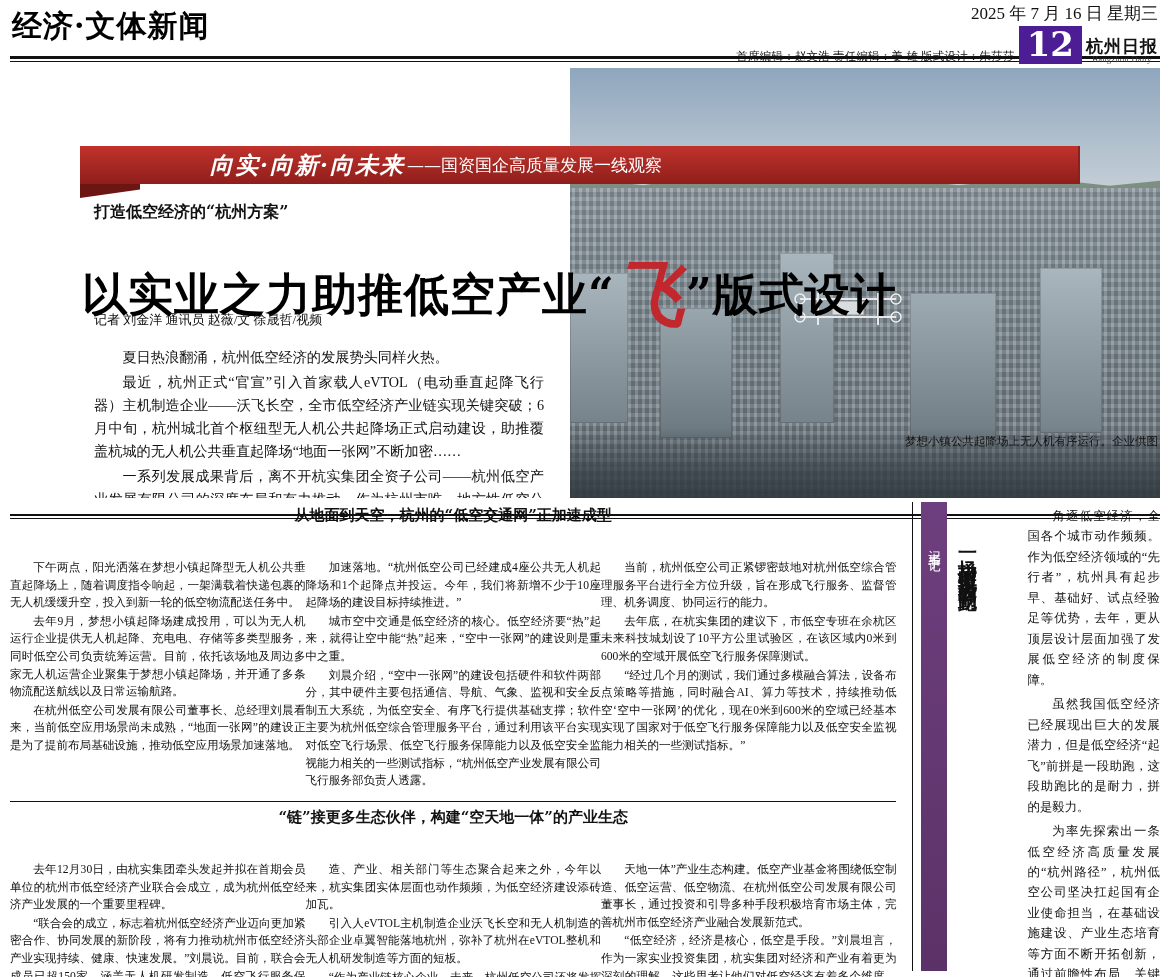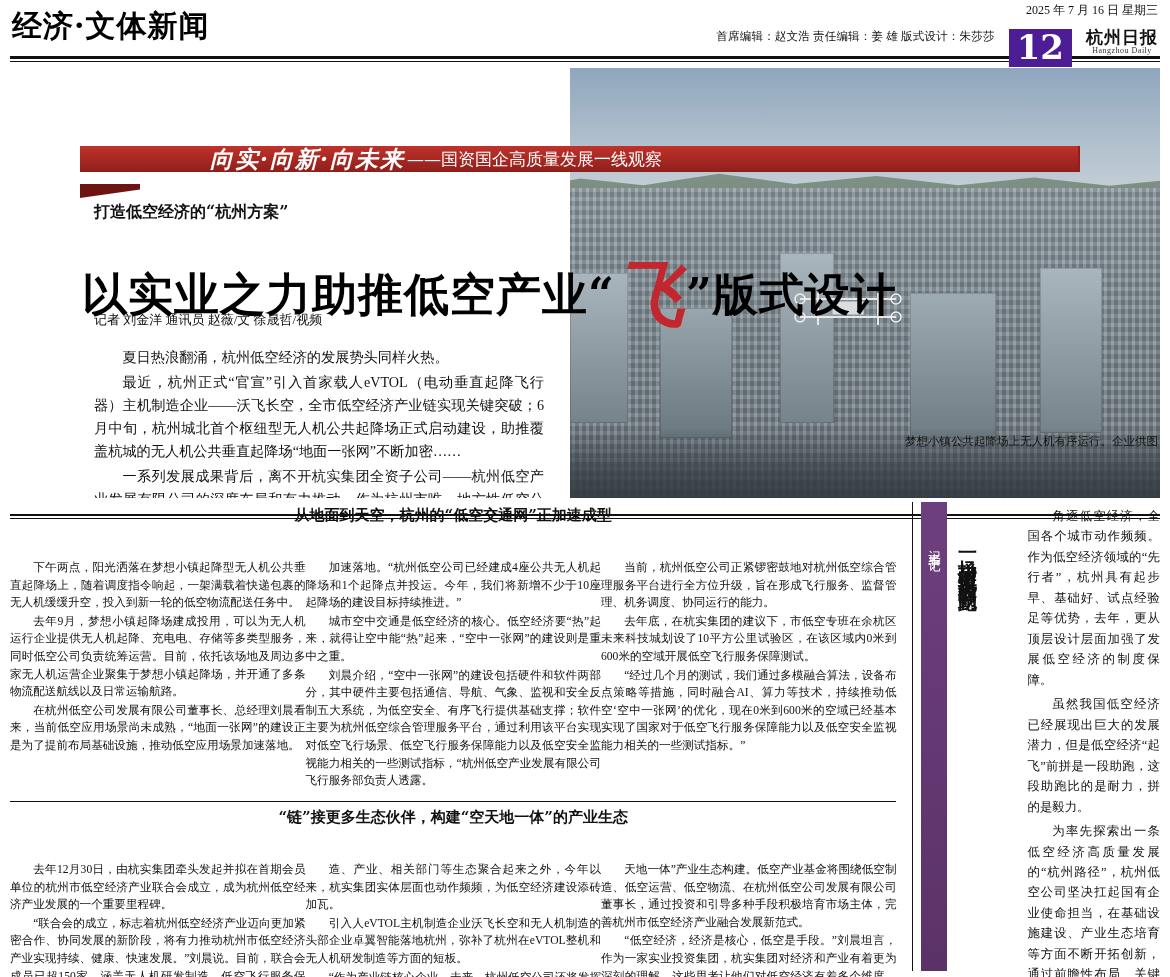--- a/index.html
+++ b/index.html
@@ -30,28 +30,27 @@
     color:#000;
   }
   .mast-right {
     text-align:right;
     display:flex;
     flex-direction:column;
     align-items:flex-end;
     padding-top:2px;
   }
   .mast-date {
-    font-size:12px;
-    color:#111;
-    margin-bottom:10px;
+    font-size:17px;
+    color:#111;
+    margin-bottom:1px;
   }
   .mast-credit-row {
     display:flex;
-    align-items:flex-start;
-    gap:10px;
+    align-items:flex-end;
   }
   .mast-credits {
     font-size:11.5px;
     color:#111;
     letter-spacing:0.2px;
   }
   .page-num {
     font-family:"DejaVu Serif", serif;
     font-weight:bold;
     font-size:34px;
@@ -140,21 +139,21 @@
   .hero-photo .drone {
     position:absolute; left:258px; top:215px; width:120px; height:52px;
   }
   .hero-white {
     position:absolute; left:0; top:0; width:560px; height:430px;
     background:#fff;
   }
 
   
   .ribbon {
-    position:absolute; left:70px; top:78px; width:1000px; height:26px;
+    position:absolute; left:70px; top:78px; width:1000px; height:38px;
     background:linear-gradient(180deg,#c0322b,#8f1f1b);
     clip-path:polygon(0 0, 100% 0, 100% 100%, 24px 100%, 0 100%);
     display:flex; align-items:center;
     padding-left:130px;
     z-index:4;
   }
   .ribbon:after {
     content:"";
     position:absolute; right:-18px; top:0; width:20px; height:38px;
     background:#8f1f1b;

